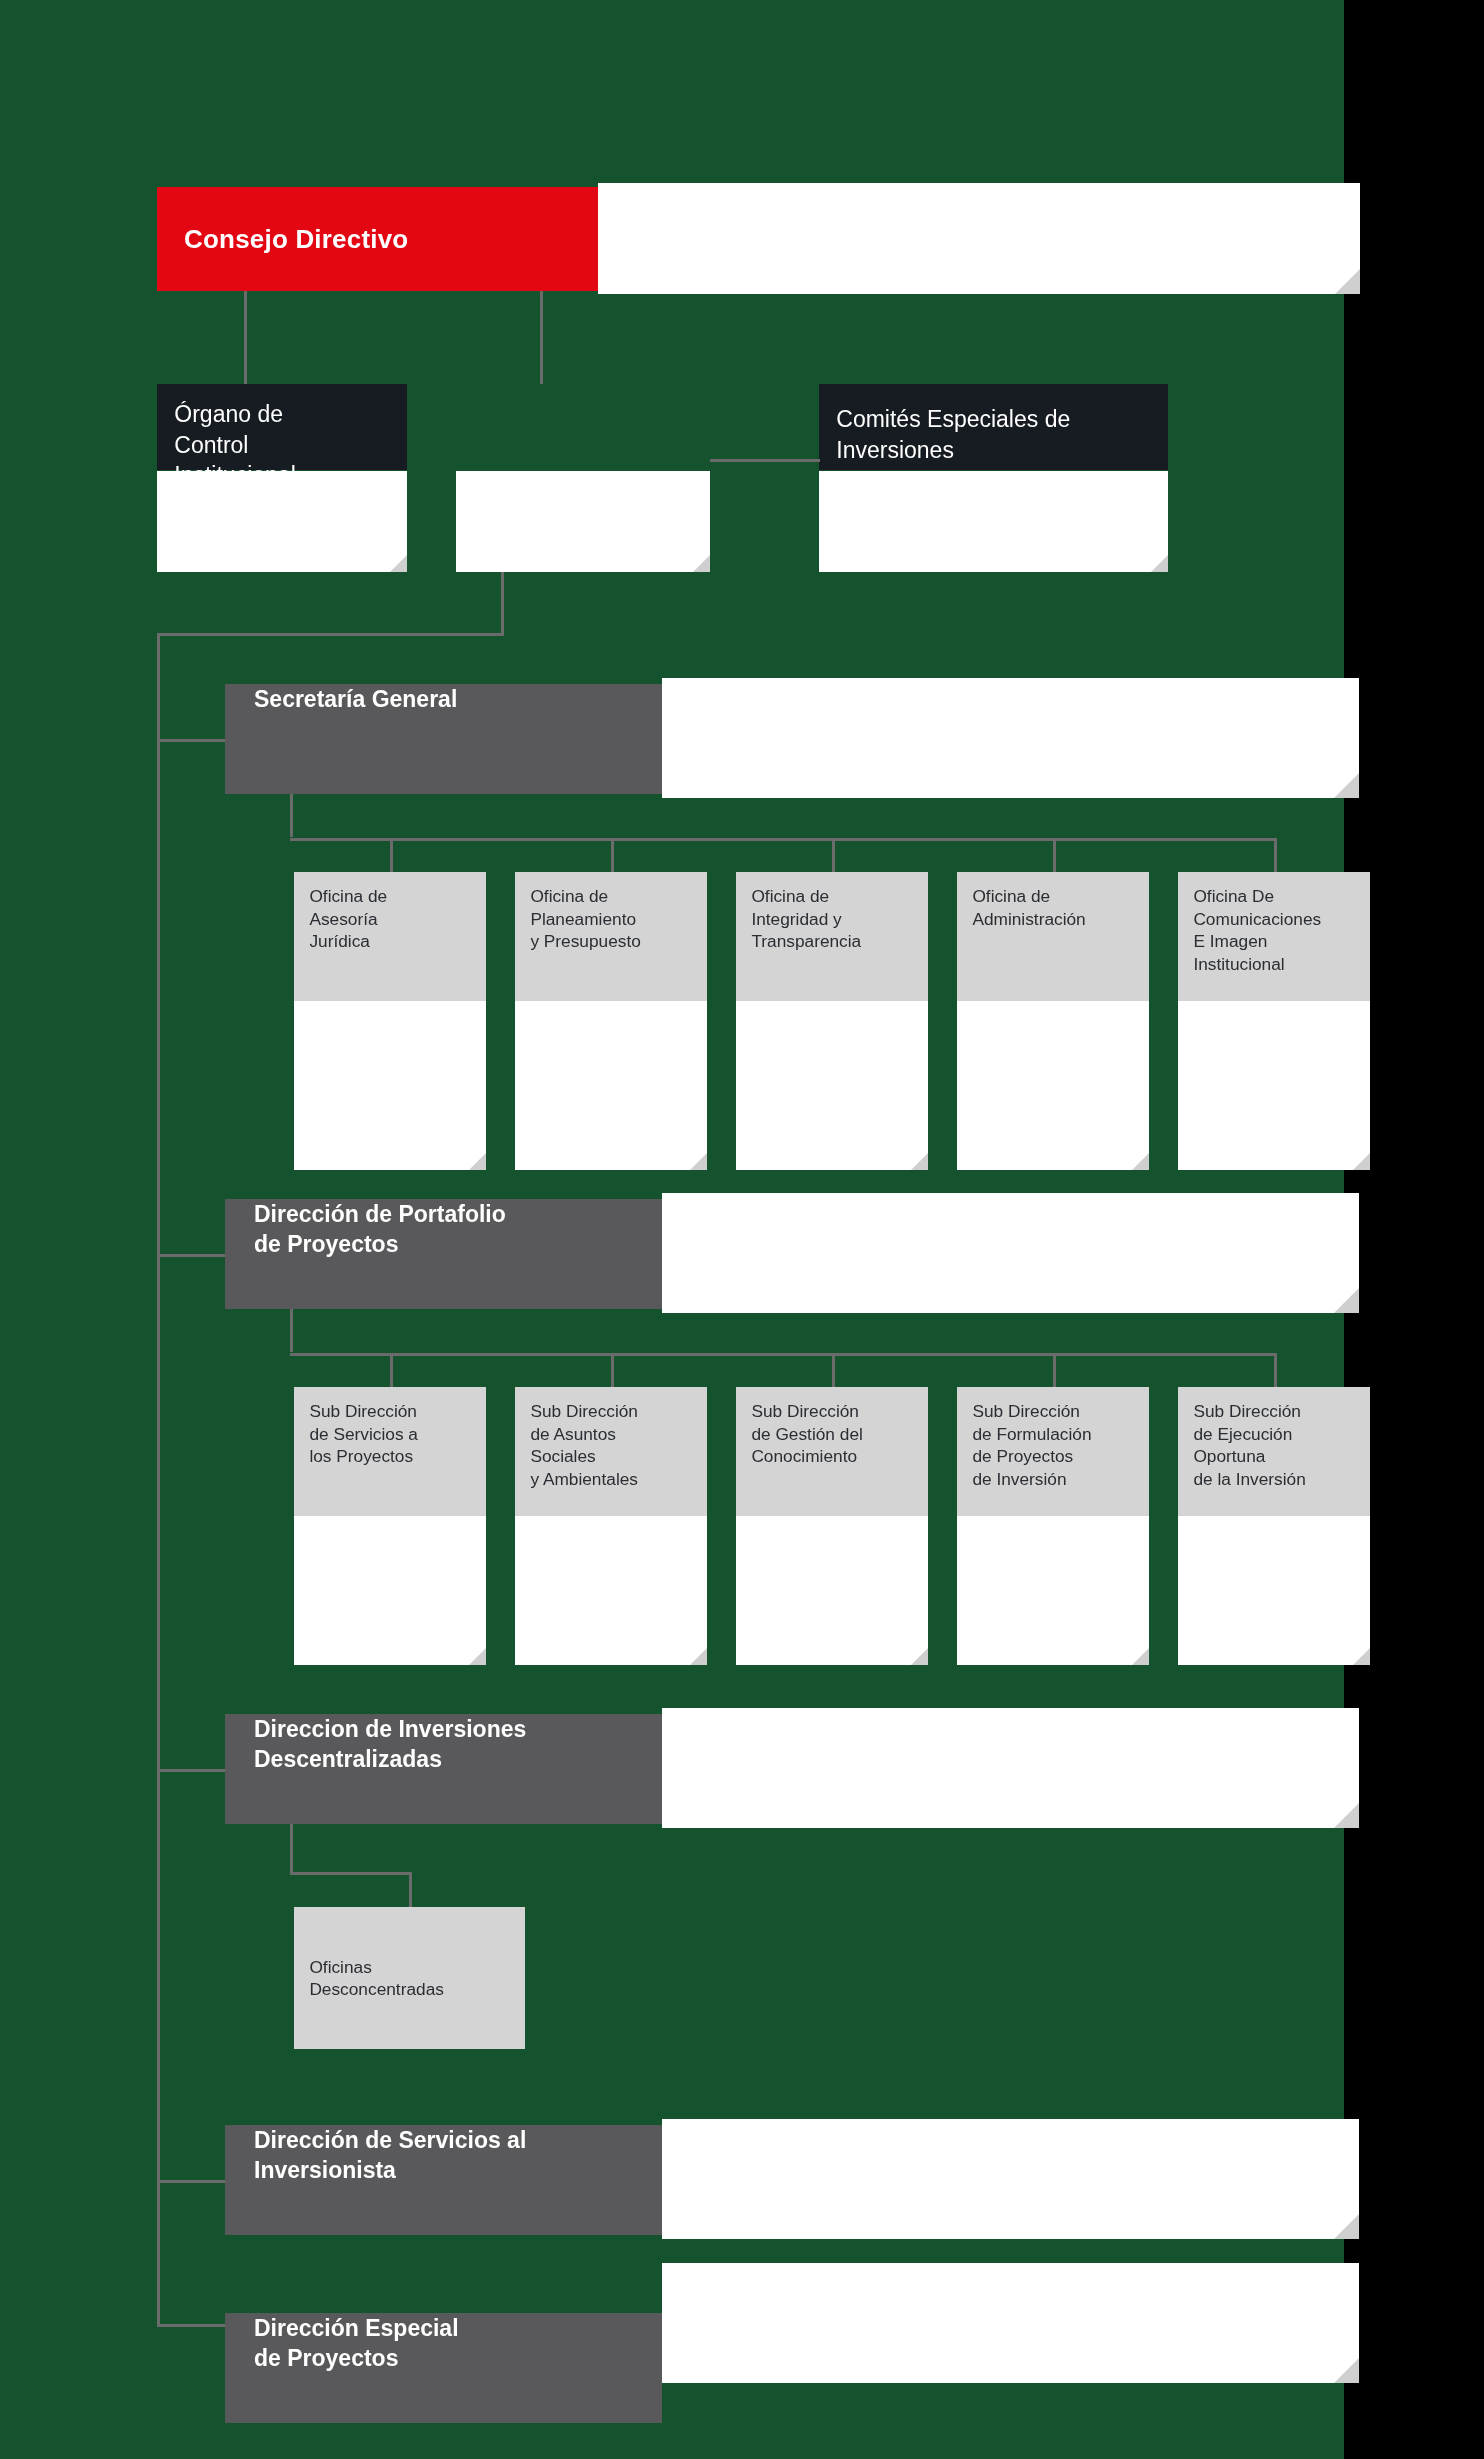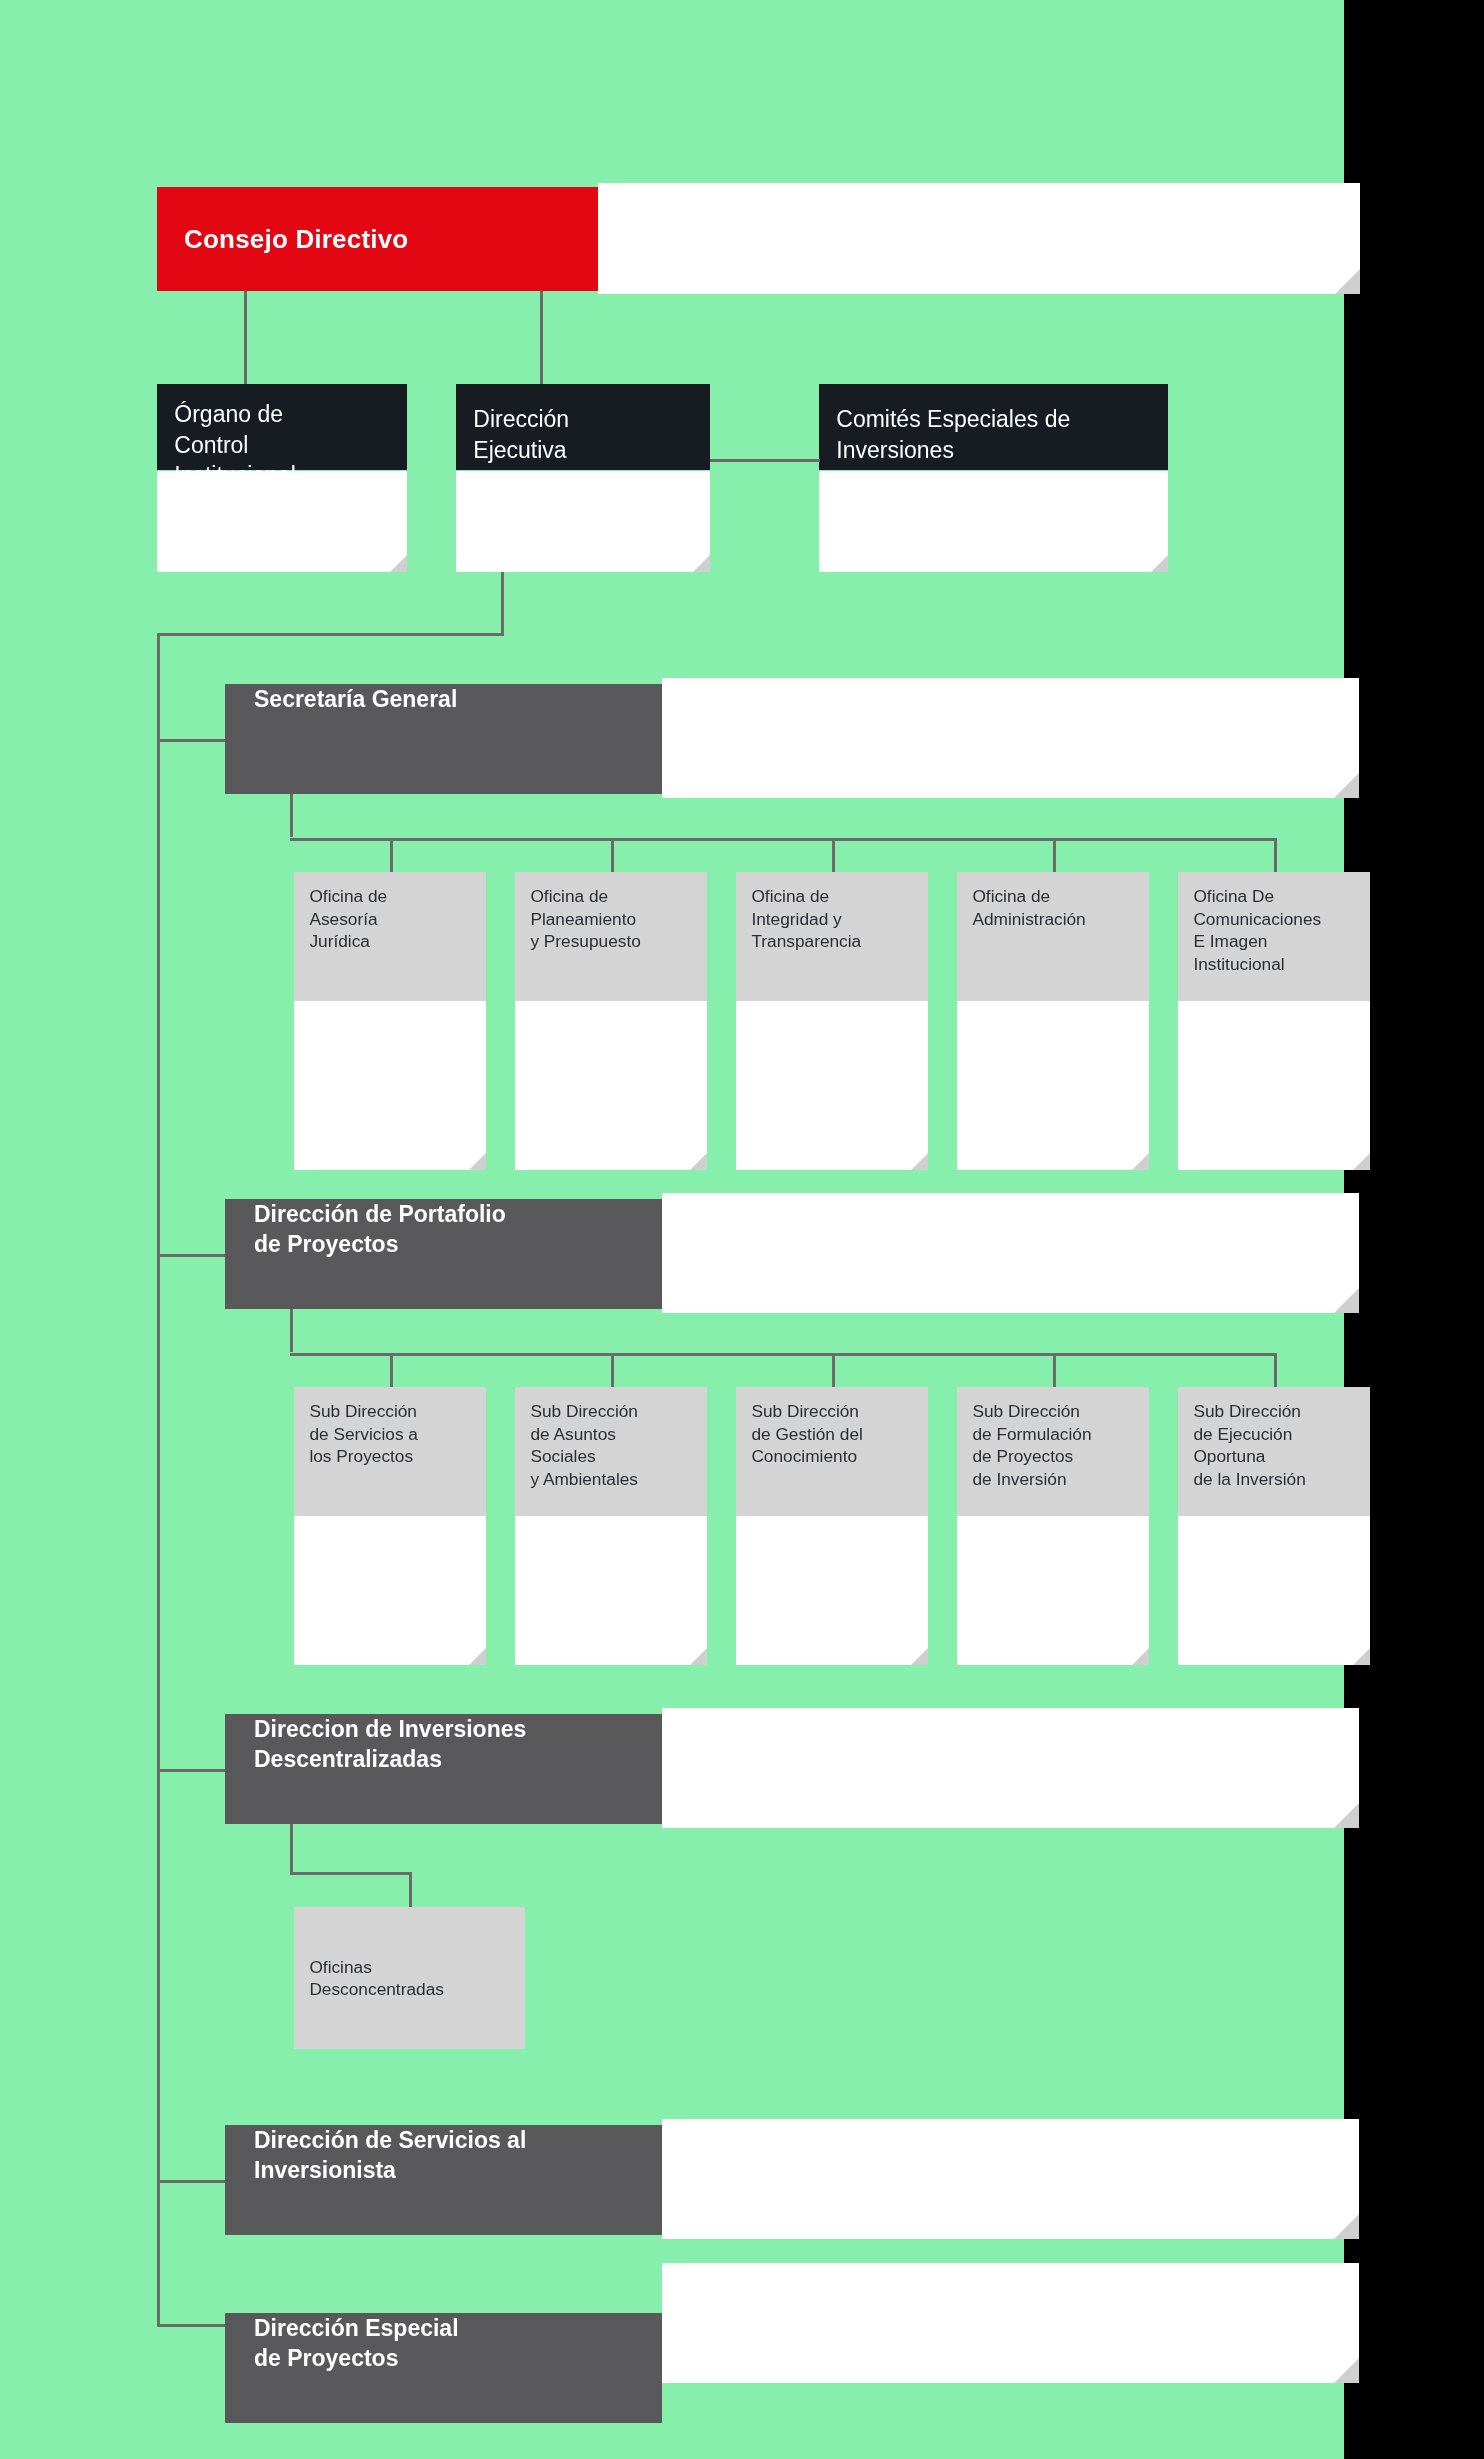--- a/index.html
+++ b/index.html
@@ -1,21 +1,21 @@
 <!DOCTYPE html>
 <html><head>
 <meta charset="utf-8">
 <style>
   html,body{margin:0;padding:0;background:#000;}
   body{
     font-family:"Liberation Sans", sans-serif;
     width:1484px;height:2459px;
     position:relative;overflow:hidden;
   }
-  #canvas{position:absolute;left:0;top:0;width:1344px;height:2459px;background:#86efac;}
+  #canvas{position:absolute;left:0;top:0;width:1344px;height:2459px;background:#14532d;}
 
   
   .line{position:absolute;background:#6b6b6b;}
   .line.h{height:2.9px;}
   .line.v{width:2.9px;}
 
   
   .panel{
     position:absolute;background:#ffffff;
     box-sizing:border-box;
@@ -78,23 +78,20 @@
     <div class="card-red" style="left: 157px; top: 187px; width: 441px; height: 104px;">
       <div class="t">Consejo Directivo</div>
     </div>
     <div class="line v" style="left: 244px; top: 291px; height: 93px;"></div>
     <div class="line v" style="left: 540px; top: 291px; height: 93px;"></div>
     <div class="panel small" style="left: 157px; top: 471px; width: 250px; height: 101px;"></div>
     <div class="card-dark" style="left: 157px; top: 384px; width: 250px; height: 86px;">
       <div class="t">Órgano de<br>Control<br>Institucional</div>
     </div>
     <div class="panel small" style="left: 456px; top: 471px; width: 254px; height: 101px;"></div>
-    <div class="card-dark mid" style="left: 456px; top: 384px; width: 254px; height: 86px;">
-      <div class="t">Dirección<br>Ejecutiva</div>
-    </div>
     <div class="panel small" style="left: 819px; top: 471px; width: 349px; height: 101px;"></div>
     <div class="card-dark mid" style="left: 819px; top: 384px; width: 349px; height: 86px;">
       <div class="t">Comités Especiales de<br>Inversiones</div>
     </div>
     <div class="line h" style="left: 710px; top: 459px; width: 110px;"></div>
     <div class="line v" style="left: 501px; top: 572px; height: 64px;"></div>
     <div class="line h" style="left: 157px; top: 633px; width: 347px;"></div>
     <div class="line v" style="left: 157px; top: 633px; height: 1692px;"></div>
     <div class="panel" style="left: 662px; top: 678px; width: 697px; height: 120px;"></div>
     <div class="dir-label" style="left: 225px; top: 684px; width: 437px; height: 110px;">

